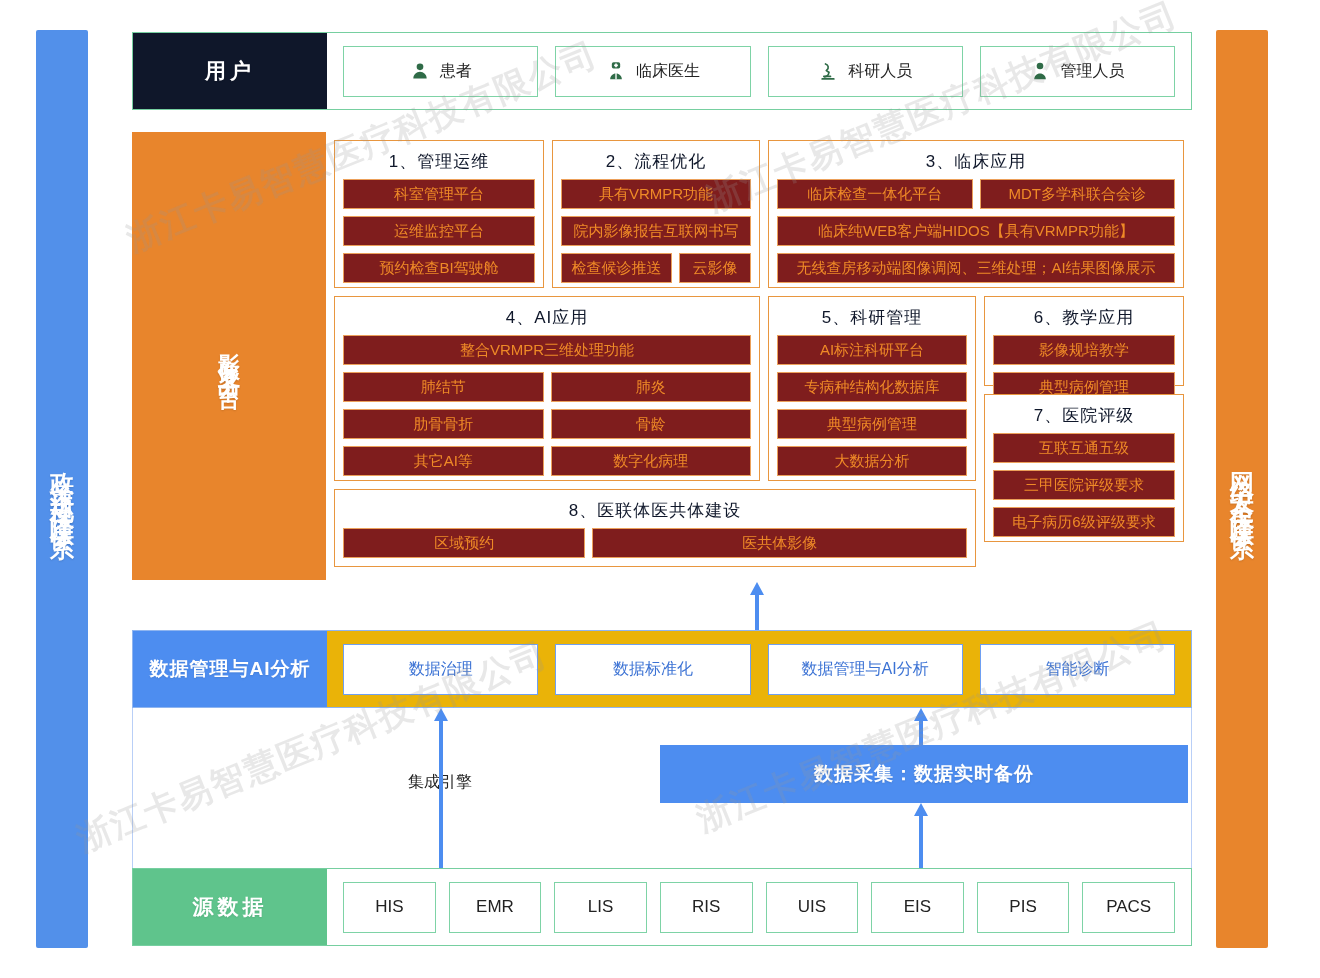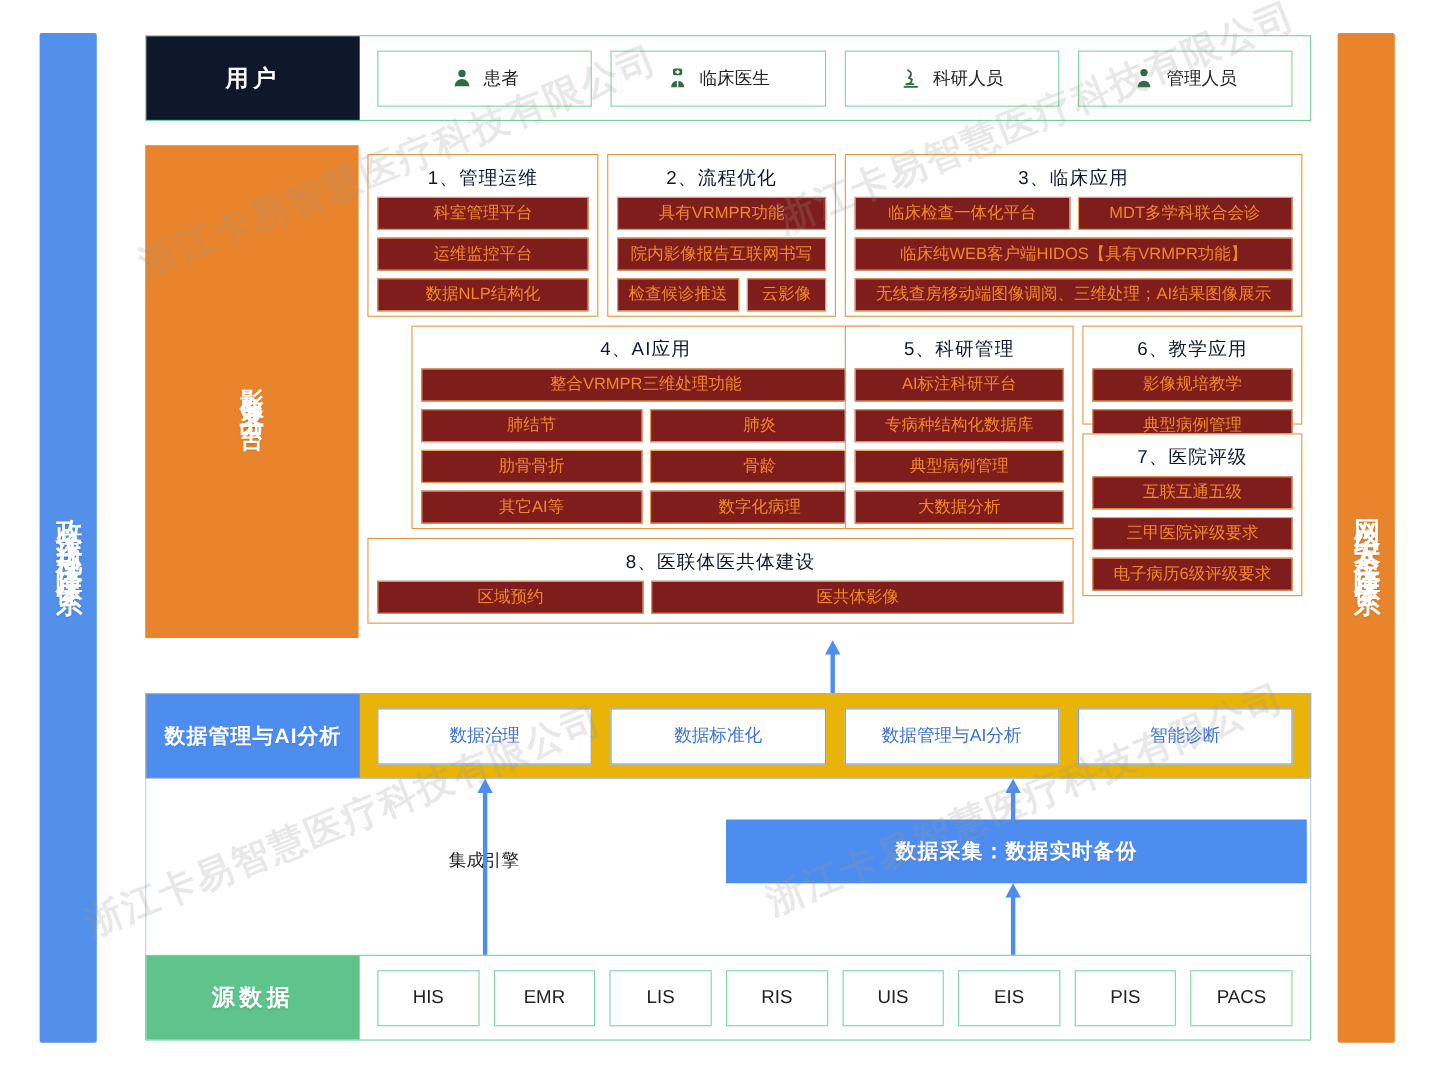--- a/index.html
+++ b/index.html
@@ -340,21 +340,21 @@
 
       <div class="panel" style="left:8px; top:8px; width:210px; height:148px;">
         <div class="panel-title">1、管理运维</div>
         <div class="orow">
           <div class="ocell">科室管理平台</div>
         </div>
         <div class="orow">
           <div class="ocell">运维监控平台</div>
         </div>
         <div class="orow">
-          <div class="ocell">数据NLP结构化</div>
+          <div class="ocell">预约检查BI驾驶舱</div>
         </div>
       </div>
 
       <div class="panel" style="left:226px; top:8px; width:208px; height:148px;">
         <div class="panel-title">2、流程优化</div>
         <div class="orow">
           <div class="ocell">具有VRMPR功能</div>
         </div>
         <div class="orow">
           <div class="ocell">院内影像报告互联网书写</div>
@@ -372,21 +372,21 @@
           <div class="ocell">MDT多学科联合会诊</div>
         </div>
         <div class="orow">
           <div class="ocell">临床纯WEB客户端HIDOS【具有VRMPR功能】</div>
         </div>
         <div class="orow">
           <div class="ocell">无线查房移动端图像调阅、三维处理；AI结果图像展示</div>
         </div>
       </div>
 
-      <div class="panel" style="left:8px; top:164px; width:426px; height:185px;margin-left:40px;">
+      <div class="panel" style="left:8px; top:164px; width:426px; height:185px;">
         <div class="panel-title">4、AI应用</div>
         <div class="orow">
           <div class="ocell">整合VRMPR三维处理功能</div>
         </div>
         <div class="orow">
           <div class="ocell">肺结节</div>
           <div class="ocell">肺炎</div>
         </div>
         <div class="orow">
           <div class="ocell">肋骨骨折</div>

